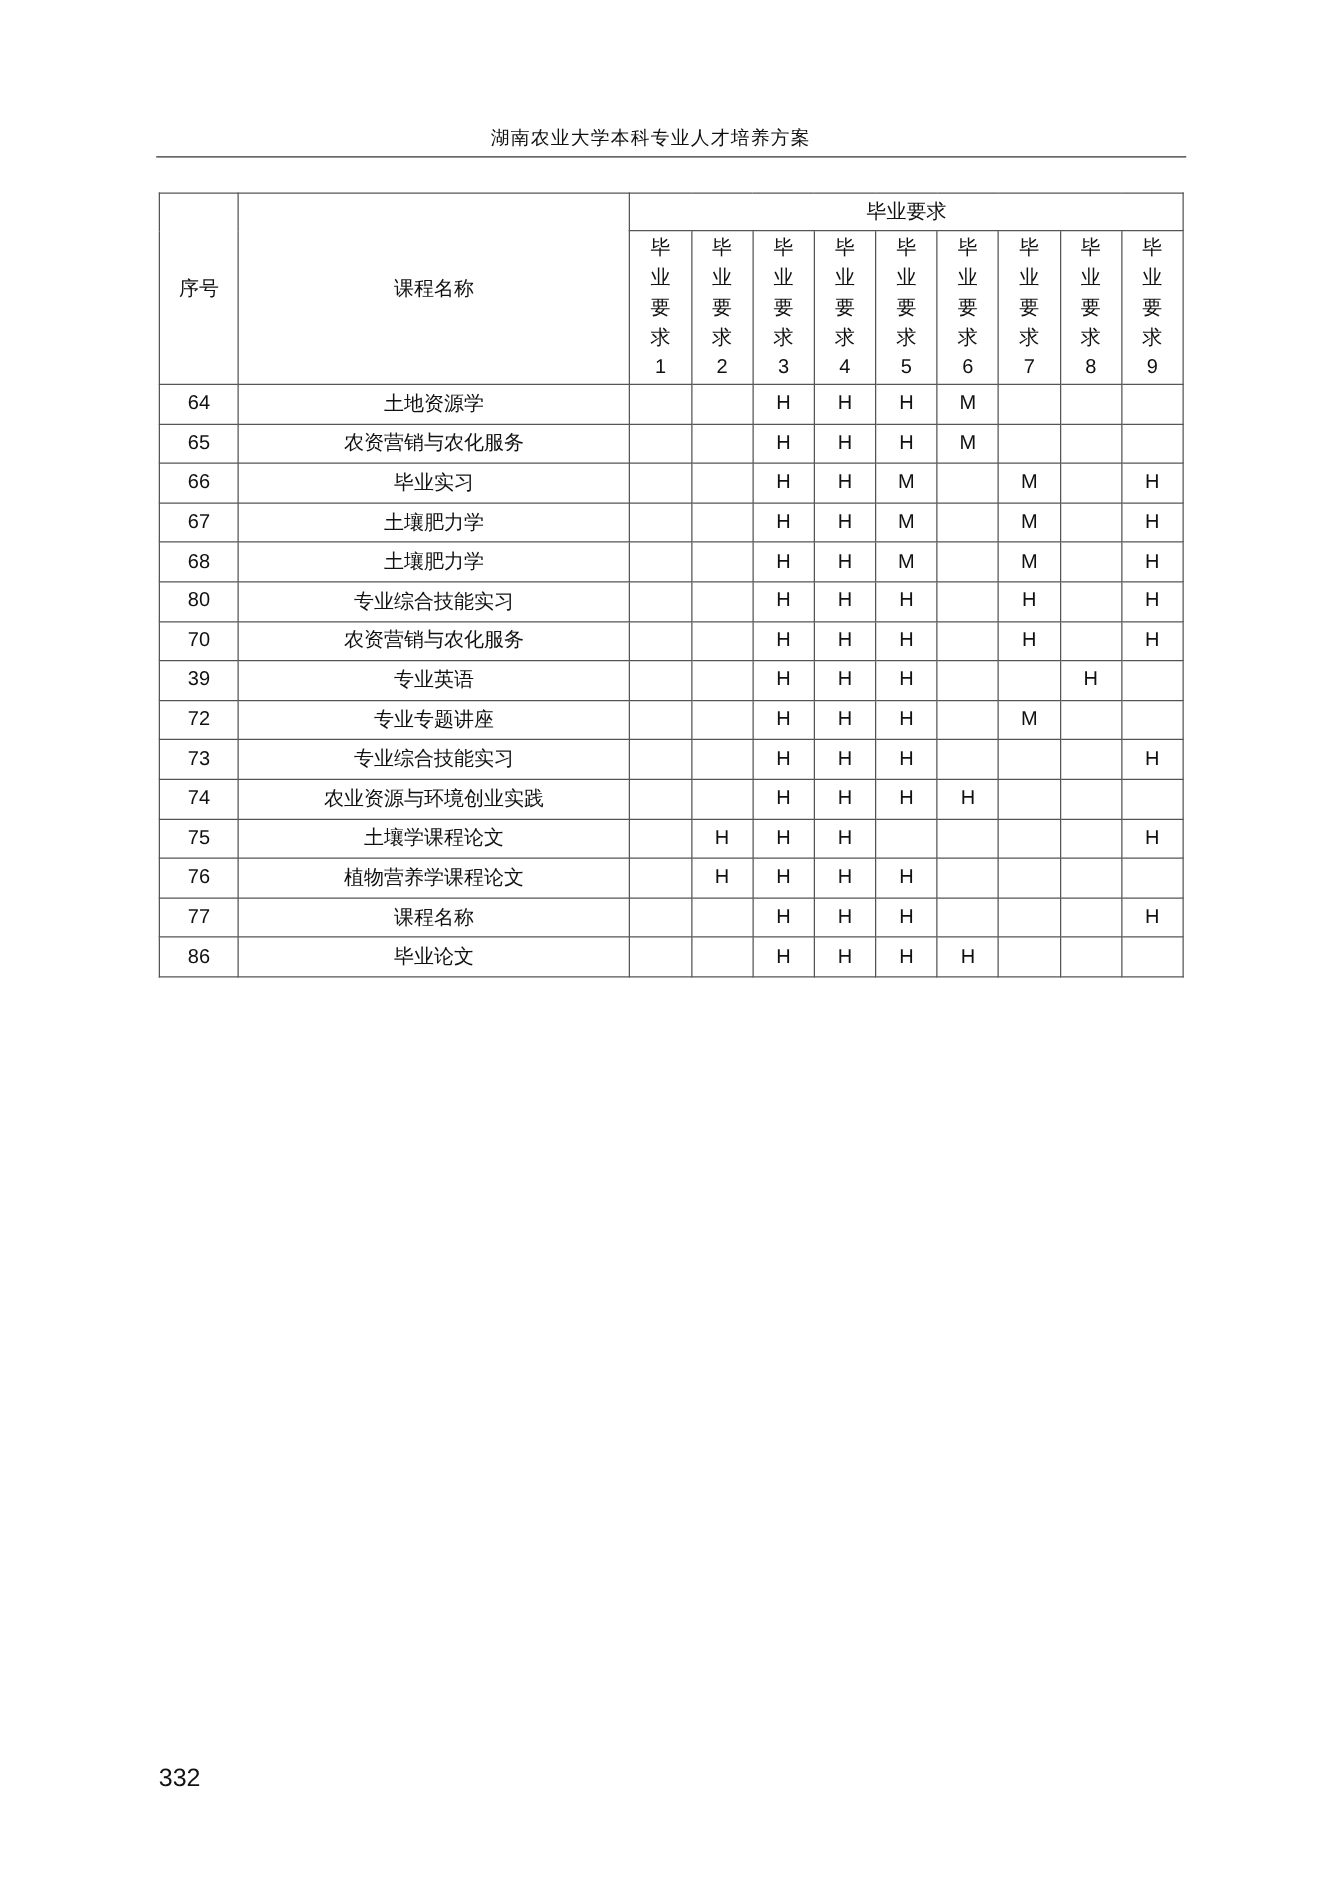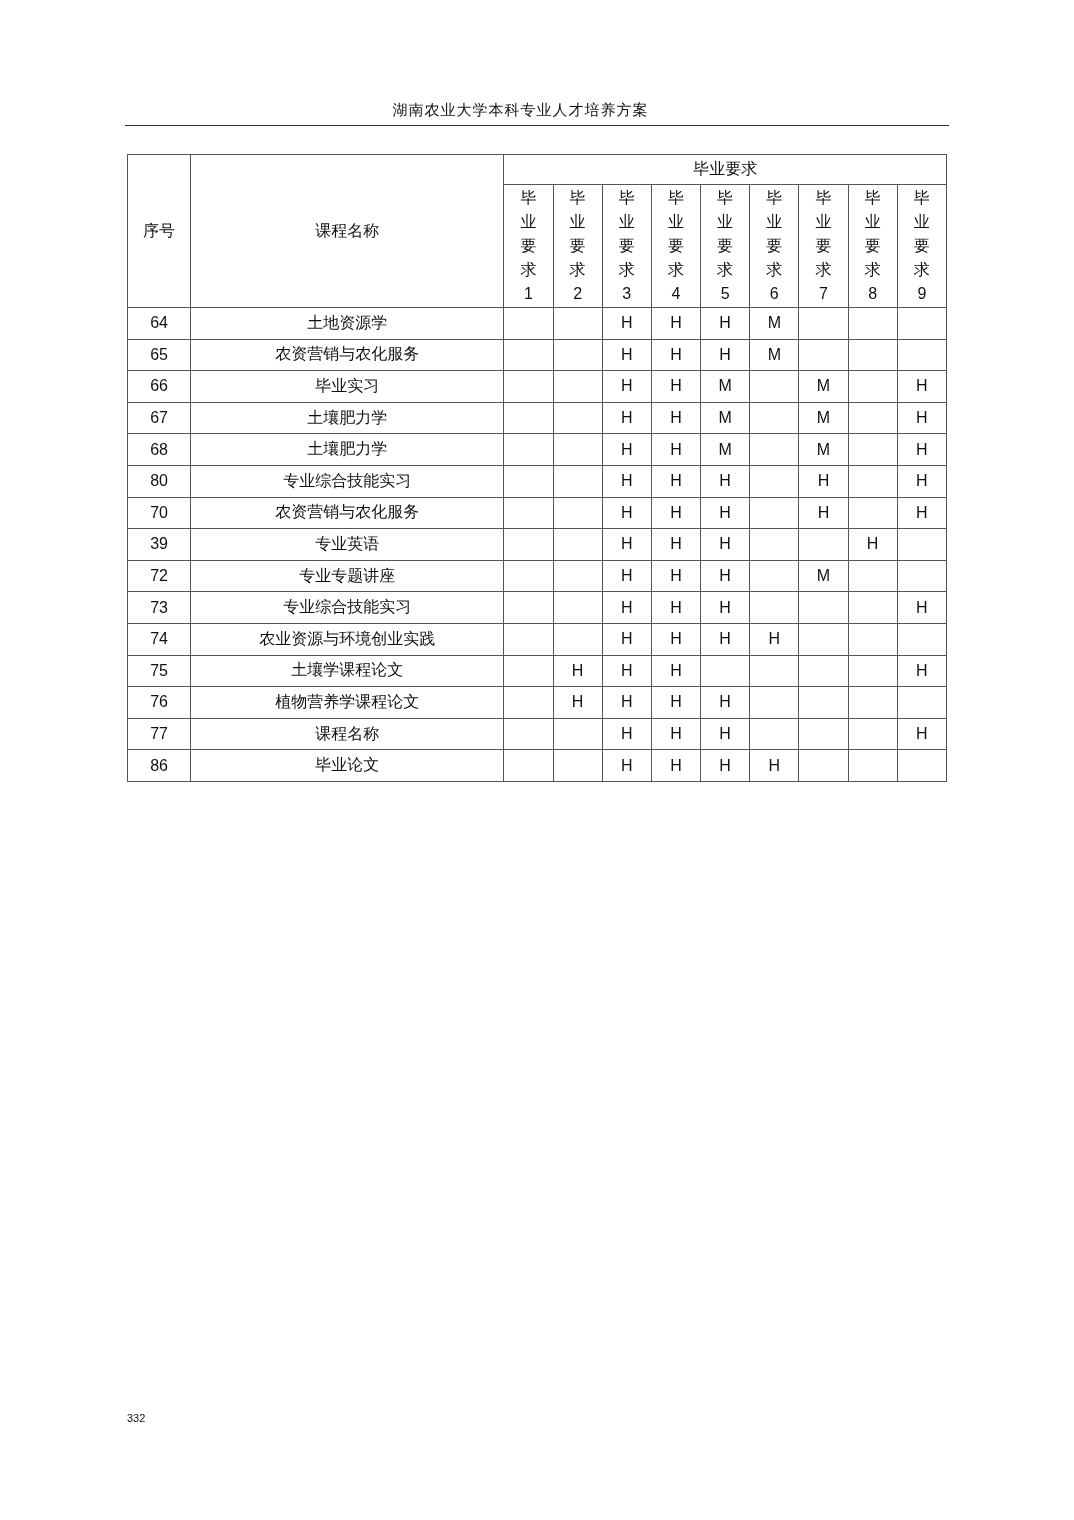--- a/index.html
+++ b/index.html
@@ -11,21 +11,21 @@
   .col-no { width:63px; }
   .col-name { width:312px; }
   .col-req { width:49px; }
   .head-top { height:30px; }
   .head-sub { height:123px; }
   .vert { display:flex; flex-direction:column; align-items:center; line-height:24px; font-size:16px; }
   .vert .num { font-family:"Liberation Sans", sans-serif; }
   tr.row td { height:30.6px; }
   .num-cell { font-family:Liberation Sans, sans-serif; }
   .mark { font-family:"Liberation Sans", sans-serif; }
-  .page-no { position:absolute; left:127px; top:1412px; font-family:"Liberation Sans", sans-serif; font-size:11px; }
+  .page-no { position:absolute; left:127px; top:1412px; font-family:"Liberation Sans", sans-serif; font-size:20px; }
 </style>
 </head>
 <body>
 
 <div class="header-title">湖南农业大学本科专业人才培养方案</div>
 <div class="header-rule"></div>
 
 <table class="grid">
   <colgroup>
     <col class="col-no">

